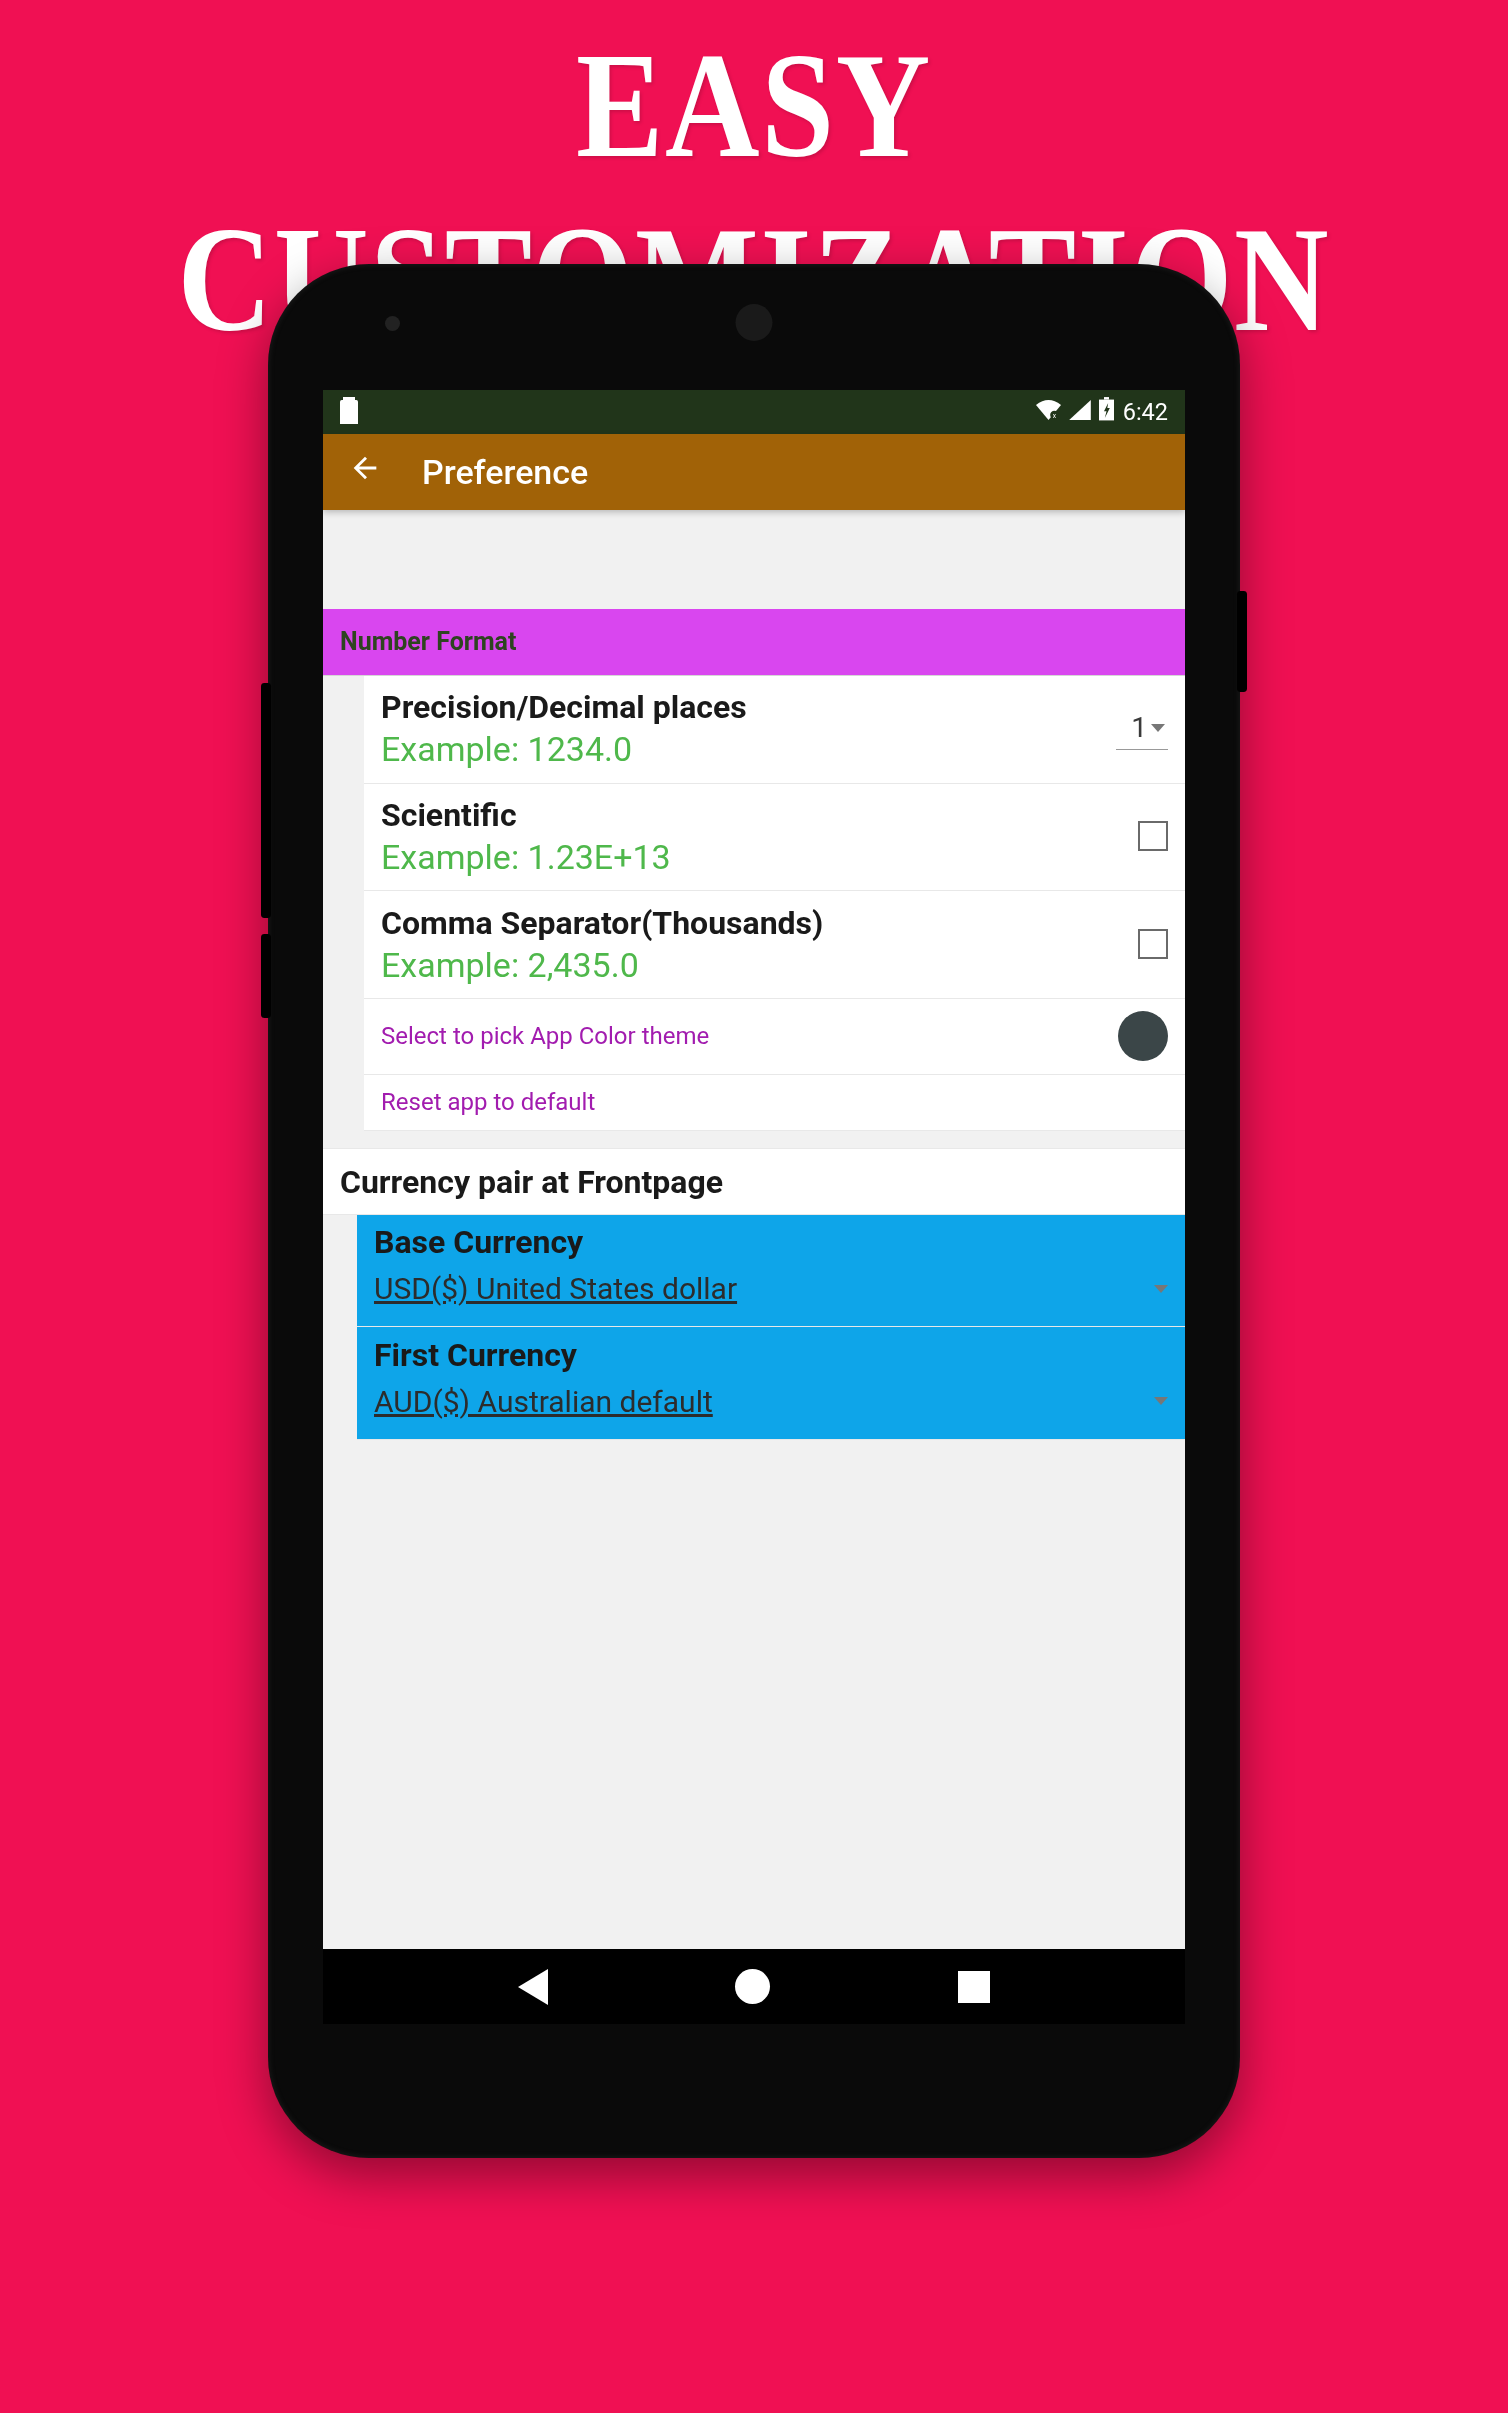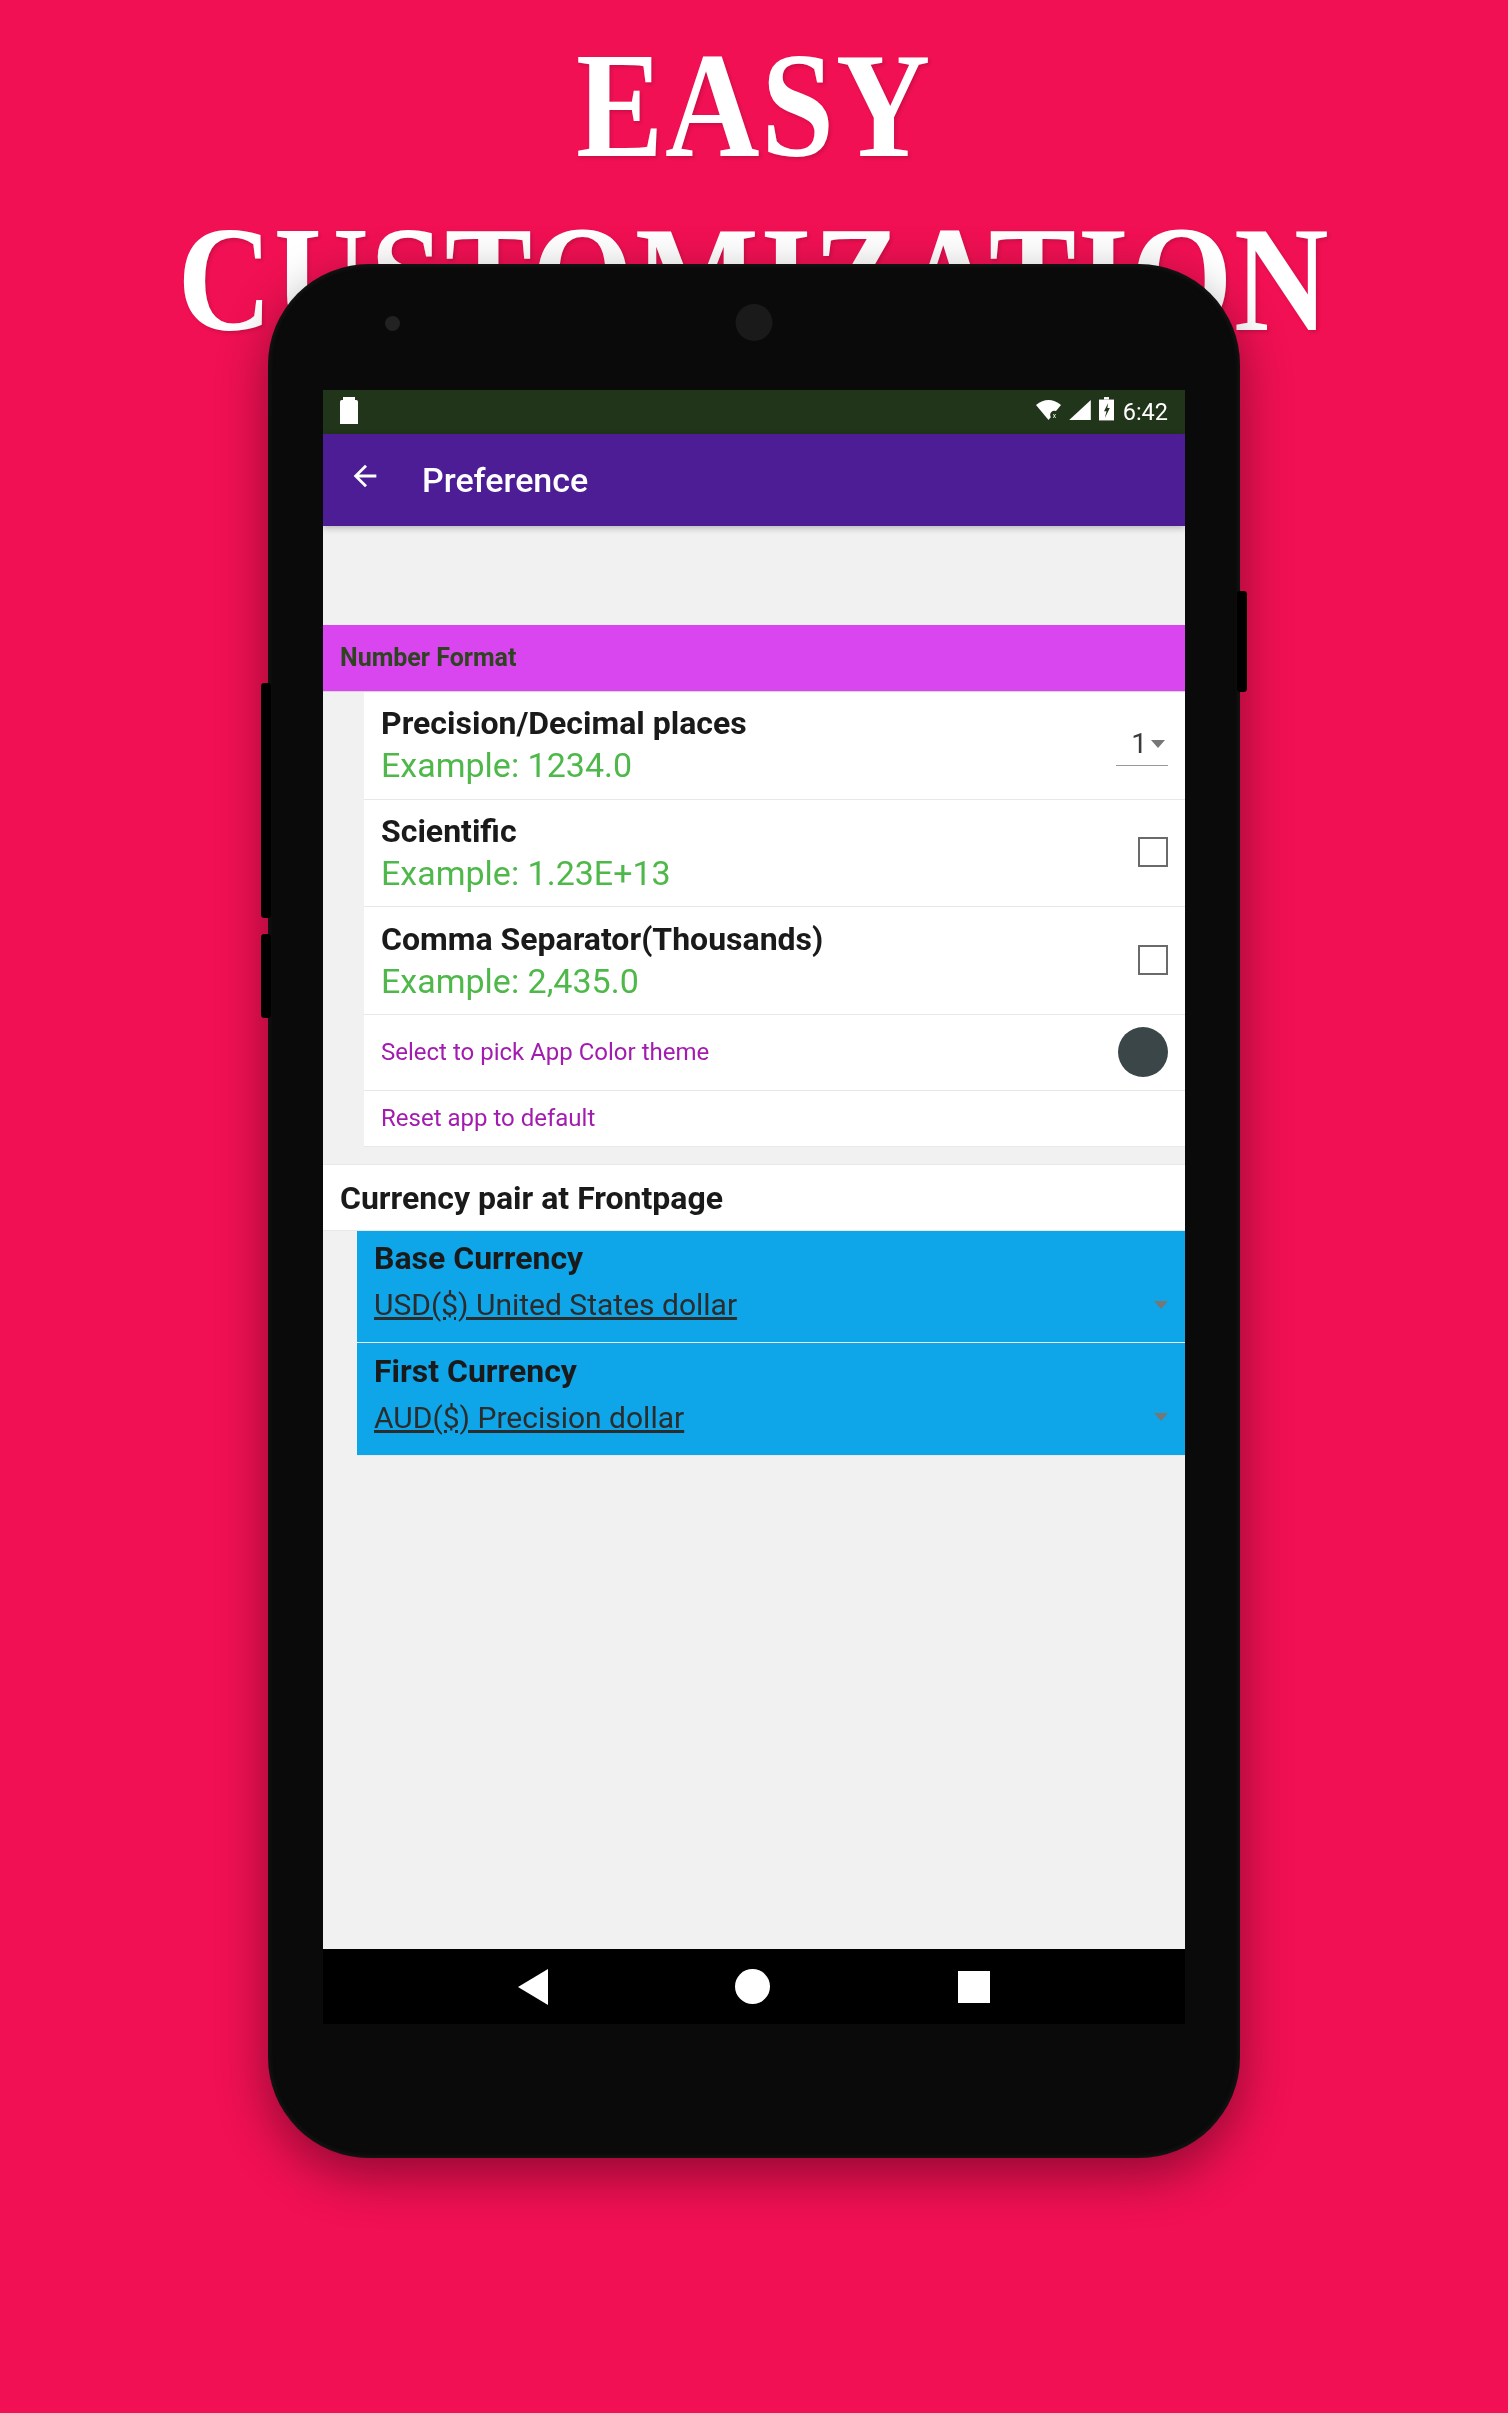--- a/index.html
+++ b/index.html
@@ -91,22 +91,22 @@
       width: 18.4px; height: 23.5px; background: #fff; border-radius: 1.7px 1.7px 0 0;
       position: relative;
     }
     .sd-icon::after {
       content: ''; position: absolute; top: -3.4px; left: 3.4px; width: 11.7px; height: 5px;
       background: #fff;
     }
 
     
     .app-bar {
-      background: #4c1d95;
-      height: 92px;
+      background: #a16207;
+      height: 76px;
       display: flex;
       align-items: center;
       padding: 0 25px;
       gap: 40px;
       box-shadow: 0 3.4px 6.7px rgba(0,0,0,0.25);
       position: relative;
       z-index: 2;
     }
     .back-arrow { color: #fff; font-size: 37px; cursor: pointer; }
     .app-bar-title { color: #fff; font-size: 34px; font-weight: 500; }
@@ -344,21 +344,21 @@
         <div class="currency-label">Base Currency</div>
         <div class="currency-select">
           <span>USD($) United States dollar</span>
           <span class="caret"></span>
         </div>
       </div>
 
       <div class="currency-block">
         <div class="currency-label">First Currency</div>
         <div class="currency-select">
-          <span>AUD($) Precision dollar</span>
+          <span>AUD($) Australian default</span>
           <span class="caret"></span>
         </div>
       </div>
 
     </div>
 
     <div class="nav-bar">
       <div class="nav-btn">
           <div class="nav-triangle"></div>
         </div>

